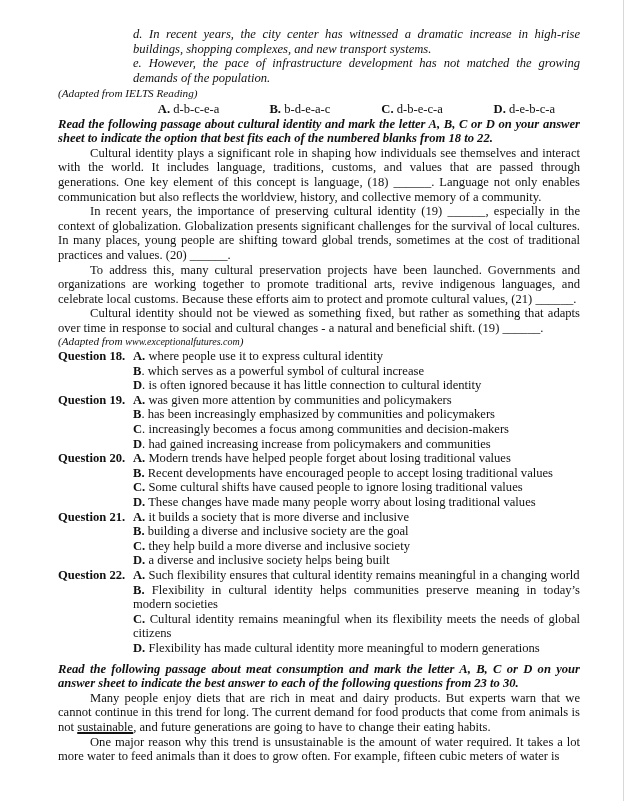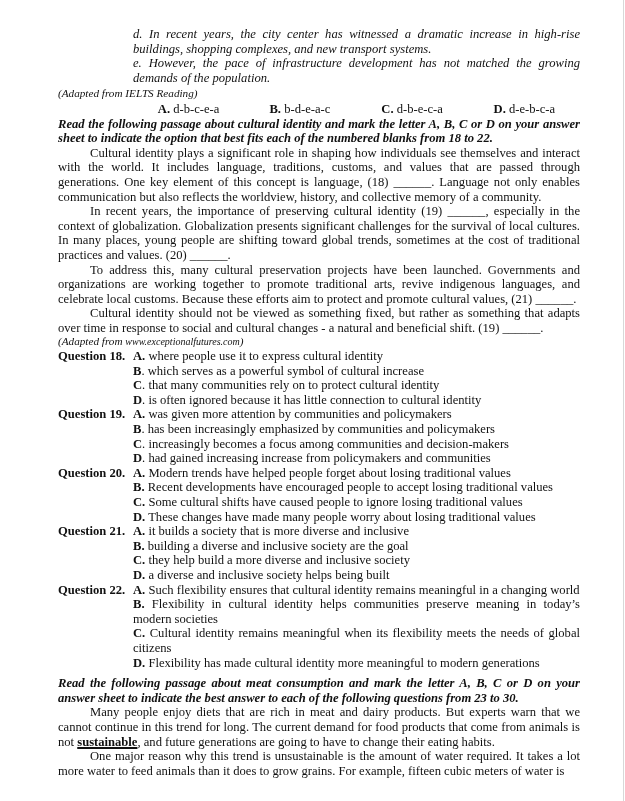--- a/index.html
+++ b/index.html
@@ -18,21 +18,21 @@
   .answers-row .ans { width: 113px; text-align: center; }
   .answers-row .ans:nth-child(1) { width: 113px; }
   .answers-row .ans:nth-child(2) { width: 113px; }
   .answers-row .ans:nth-child(3) { width: 115px; }
   b, .b { font-weight: bold; }
   .instr { font-weight: bold; font-style: italic; text-align: justify; }
   .q { display: flex; }
   .q .qlabel { width: 75px; flex: 0 0 75px; font-weight: bold; white-space: nowrap; }
   .q .qopts { flex: 1; }
   .opt { text-align: justify; }
-  .underline-bold { font-weight: bold; text-decoration: underline; text-decoration-thickness: 1.5px; }
+  .underline-bold { font-weight: normal; text-decoration: underline; text-decoration-thickness: 1.5px; }
   .src-site { font-style: italic; font-size: 10px; }
 </style>
 </head>
 <body>
 
 <div class="right-edge"></div>
 
 <div class="page">
 
   <div class="opts-block">
@@ -62,21 +62,20 @@
   <div class="just indent">Cultural identity should not be viewed as something fixed, but rather as something that adapts over time in response to social and cultural changes - a natural and beneficial shift. (19) ______.</div>
   <div class="source">
     <span>(Adapted from </span><span class="src-site">www.exceptionalfutures.com</span><span>)</span>
   </div>
 
   <div class="q">
     <div class="qlabel">Question 18.</div>
     <div class="qopts">
       <div class="opt"><b>A.</b> <span>where people use it to express cultural identity</span></div>
       <div class="opt"><b>B</b><span>. which serves as a powerful symbol of cultural increase</span></div>
-      <div class="opt"><b>C</b><span>. that many communities rely on to protect cultural identity</span></div>
       <div class="opt"><b>D</b><span>. is often ignored because it has little connection to cultural identity</span></div>
     </div>
   </div>
 
   <div class="q">
     <div class="qlabel">Question 19.</div>
     <div class="qopts">
       <div class="opt"><b>A.</b> <span>was given more attention by communities and policymakers</span></div>
       <div class="opt"><b>B</b><span>. has been increasingly emphasized by communities and policymakers</span></div>
       <div class="opt"><b>C</b><span>. increasingly becomes a focus among communities and decision-makers</span></div>
@@ -109,14 +108,14 @@
     <div class="qopts">
       <div class="opt"><b>A.</b> <span>Such flexibility ensures that cultural identity remains meaningful in a changing world</span></div>
       <div class="opt"><b>B.</b> <span>Flexibility in cultural identity helps communities preserve meaning in today’s modern societies</span></div>
       <div class="opt"><b>C.</b> <span>Cultural identity remains meaningful when its flexibility meets the needs of global citizens</span></div>
       <div class="opt"><b>D.</b> <span>Flexibility has made cultural identity more meaningful to modern generations</span></div>
     </div>
   </div>
 
   <div class="instr" style="margin-top:6px;">Read the following passage about meat consumption and mark the letter A, B, C or D on your answer sheet to indicate the best answer to each of the following questions from 23 to 30.</div>
   <div class="just indent"><span>Many people enjoy diets that are rich in meat and dairy products. But experts warn that we cannot continue in this trend for long. The current demand for food products that come from animals is not </span><span class="underline-bold">sustainable</span><span>, and future generations are going to have to change their eating habits.</span></div>
-  <div class="just indent">One major reason why this trend is unsustainable is the amount of water required. It takes a lot more water to feed animals than it does to grow grains. For example, fifteen cubic meters of water is</div>
+  <div class="just indent">One major reason why this trend is unsustainable is the amount of water required. It takes a lot more water to feed animals than it does to grow often. For example, fifteen cubic meters of water is</div>
 </div>
 
 </body></html>

